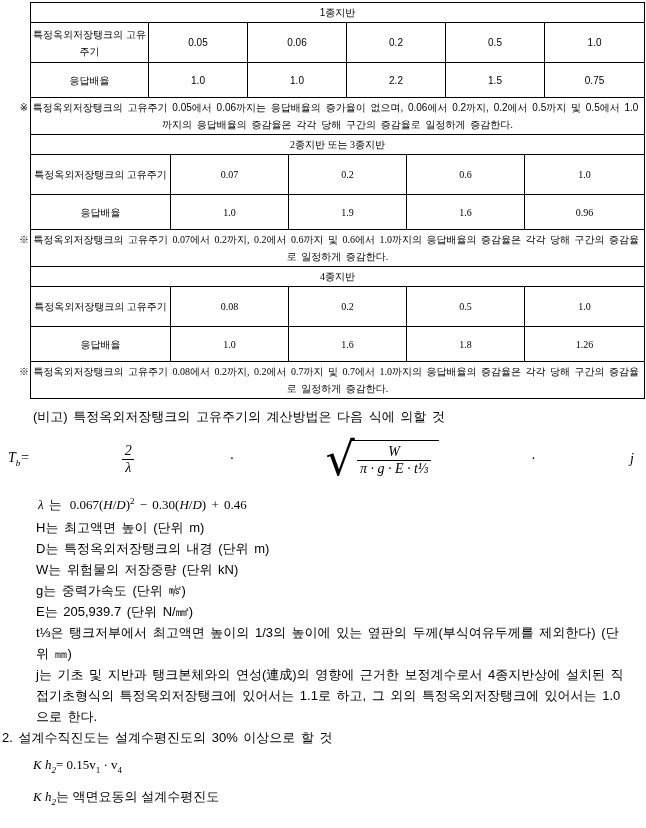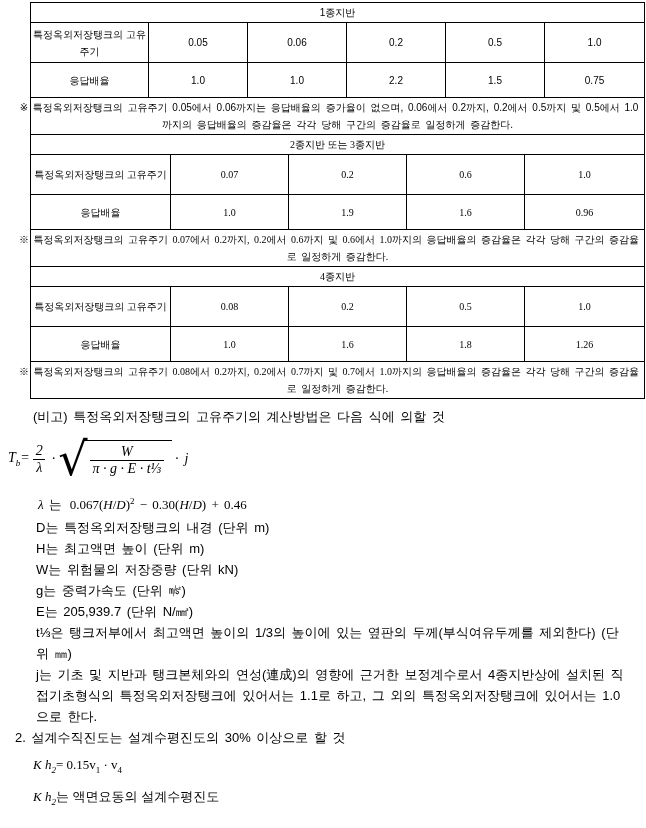--- a/index.html
+++ b/index.html
@@ -41,36 +41,37 @@
     word-break: break-all;
     word-spacing: 2px;
   }
 
   
   .line { line-height: 21px; word-break: break-all; word-spacing: 2px; padding-right: 20px; }
   .remark  { margin: 7px 0 0 33px; }
   .tb-line { margin-left: 35px; }
   .lam-line { margin: 8px 0 2px 38px; }
   .def     { margin-left: 36px; line-height: 21px; }
-  .numbered { margin-left: 15px; line-height: 22px; }
+  .numbered { margin-left: 2px; line-height: 22px; }
 
   .mv { font-family: "Liberation Serif", "DejaVu Serif", serif; font-style: italic; }
   .mq { font-family: "Liberation Serif", "DejaVu Serif", serif; }
   sub { font-size: 9px; }
   sup { font-size: 9px; }
 
   
   .formula {
     display: flex;
     align-items: center;
     margin: 8px 9px 6px 8px;
     height: 48px;
     font-family: "Liberation Serif", "DejaVu Serif", serif;
     font-style: italic;
     font-size: 14px;
+    justify-content: space-between;
   }
   .formula .tok { margin: 0 3px; }
   .frac { display: inline-flex; flex-direction: column; align-items: center; line-height: 16px; }
   .frac .den { border-top: 1px solid #000; padding: 0 3px; }
   .frac .num { padding: 0 3px; }
   .sqrt { display: inline-flex; align-items: flex-start; }
   .sqrt .rad {
     font-family: "DejaVu Sans", sans-serif;
     font-style: normal;
     font-size: 46px;
@@ -208,22 +209,22 @@
     </span>
     <span class="tok mq">·</span>
     <span class="tok mv">j</span>
   </div>
 
 
   <div class="line lam-line">
     <span class="mv">λ</span><span class="gap-l">는</span><span class="mq gap-xl"><span>0.067(</span><span class="mv">H</span><span>/</span><span class="mv">D</span><span>)</span><sup>2</sup><span> − 0.30(</span><span class="mv">H</span><span>/</span><span class="mv">D</span><span>) + 0.46</span></span>
   </div>
 
+  <div class="line def">H는 최고액면 높이 (단위 m)</div>
   <div class="line def">D는 특정옥외저장탱크의 내경 (단위 m)</div>
-  <div class="line def">H는 최고액면 높이 (단위 m)</div>
   <div class="line def">W는 위험물의 저장중량 (단위 kN)</div>
   <div class="line def">g는 중력가속도 (단위 ㎨)</div>
   <div class="line def">E는 205,939.7 (단위 N/㎟)</div>
   <div class="line def">t⅓은 탱크저부에서 최고액면 높이의 1/3의 높이에 있는 옆판의 두께(부식여유두께를 제외한다) (단위 ㎜)</div>
   <div class="line def">j는 기초 및 지반과 탱크본체와의 연성(連成)의 영향에 근거한 보정계수로서 4종지반상에 설치된 직접기초형식의 특정옥외저장탱크에 있어서는 1.1로 하고, 그 외의 특정옥외저장탱크에 있어서는 1.0으로 한다.</div>
 
   <div class="line numbered">2. 설계수직진도는 설계수평진도의 30% 이상으로 할 것</div>
 
   <div class="kh-formula">
     <span class="mv">K h</span><sub class="mv">2</sub><span class="mq">= 0.15v</span><sub class="mq">1</sub><span class="mq"> · v</span><sub class="mq">4</sub>

